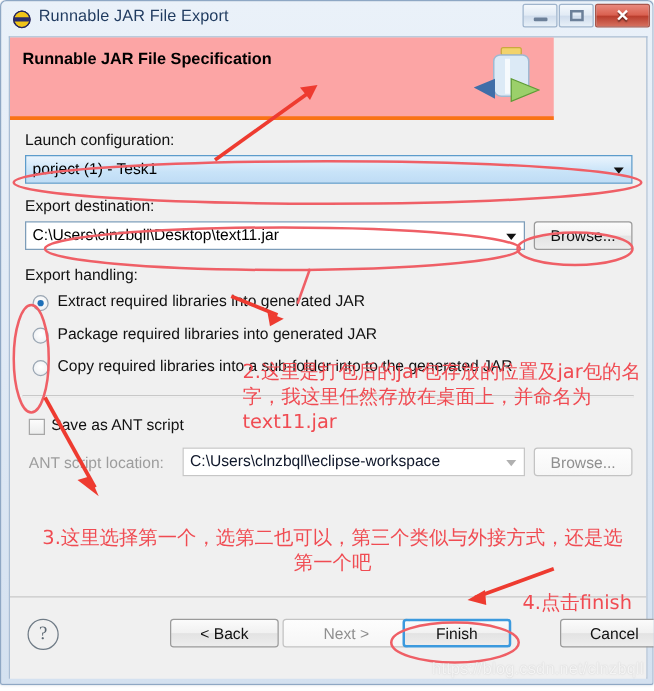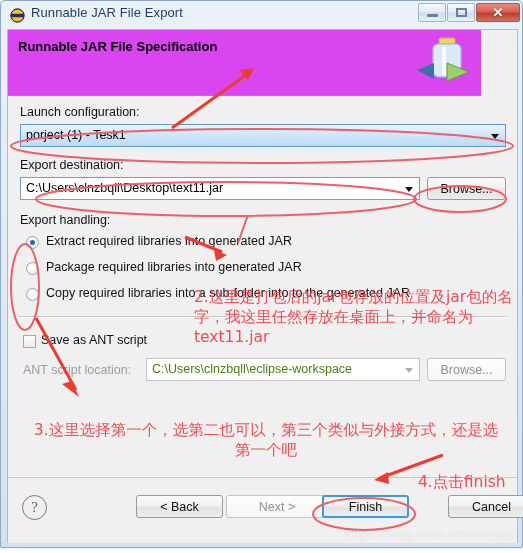--- a/index.html
+++ b/index.html
@@ -106,24 +106,24 @@
     height: 514px;
     box-sizing: border-box;
     background: #f0f0f0;
     border: 1px solid #a9bdd4;
     border-bottom: none;
   }
 
   .header {
     position: absolute;
     left: 0; top: 0;
-    width: 473px;
+    width: 435px;
     height: 66px;
-    background: #d946ef;
-    border-bottom: 1px solid #f97316;
+    background: #fca5a5;
+    border-bottom: 3px solid #f97316;
     box-sizing: border-box;
   }
   .header-title {
     position: absolute;
     left: 10px; top: 9px;
     font-size: 13px;
     font-weight: bold;
     color: #000000;
   }
   .header-desc {
@@ -180,21 +180,21 @@
     width: 0; height: 0;
     border-left: 4.5px solid transparent;
     border-right: 4.5px solid transparent;
     border-top: 5px solid #111;
   }
   .combo.disabled {
     border: 1px solid #c6c6c6;
     background: #ffffff;
   }
   .combo.disabled .arrow { border-top-color: #b0b0b0; }
-  .combo.disabled .val { color: #4d7c0f; }
+  .combo.disabled .val { color: #0f172a; }
 
   .btn {
     position: absolute;
     box-sizing: border-box;
     height: 23px;
     border: 1px solid #9a9a9a;
     border-radius: 3px;
     background: linear-gradient(to bottom, #fbfbfb 0%, #f1f1f1 48%, #e3e3e3 52%, #ededed 100%);
     font-size: 12.5px;
     color: #111;

